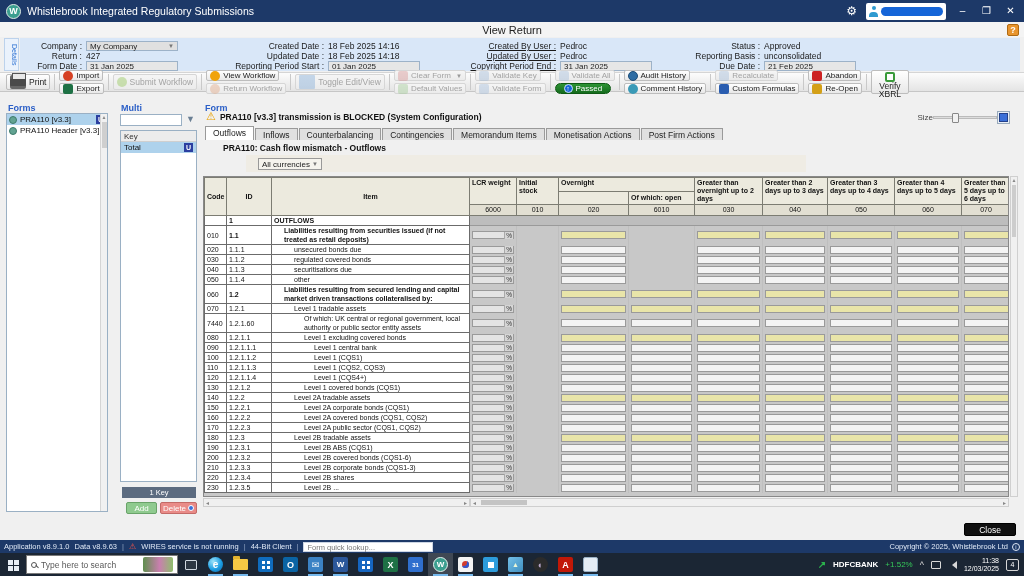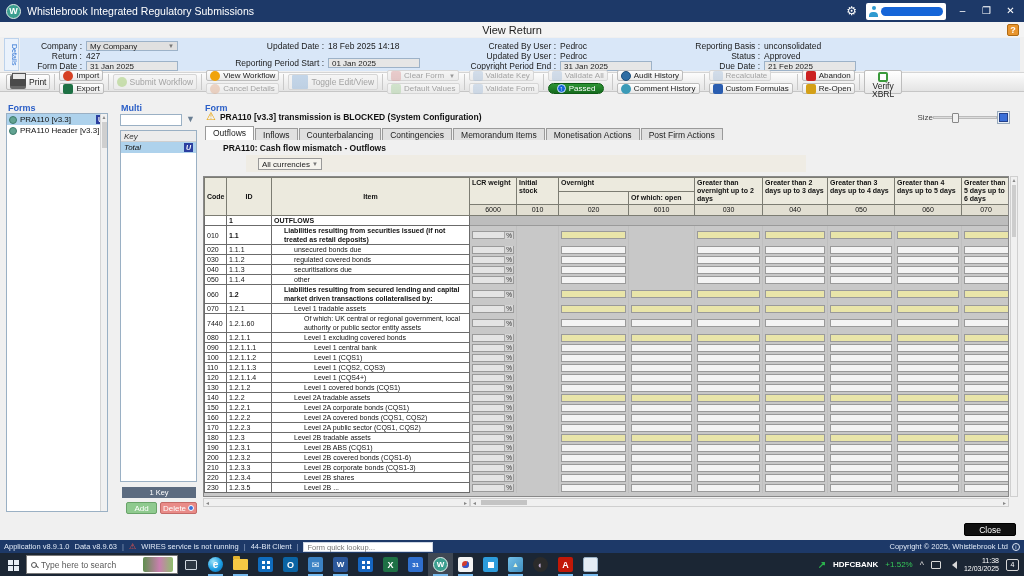--- a/index.html
+++ b/index.html
@@ -25,21 +25,21 @@
   .view-title { position:absolute; left:0; right:0; top:2px; text-align:center; font-size:11px; color:#222; }
   .help-icon { position:absolute; right:5px; top:2px; width:12px; height:12px; background:#e8952e; border:1px solid #b06a12; border-radius:2px; color:#fff; font-size:9px; font-weight:bold; text-align:center; line-height:11px; }
 
   
   .details-tab { position:absolute; top:38px; left:4px; width:15px; height:33px; background:#eaf2fc; border:1px solid #bcd2ec; color:#2a6fd1; font-size:7px; writing-mode:vertical-rl; text-align:center; }
   .details { position:absolute; top:38px; left:20px; right:4px; height:33px; background:#d9e7f8; display:flex; padding:2px 4px; }
   .dcol { display:flex; flex-direction:column; justify-content:space-between; padding:1px 0; }
   .dcol:nth-child(1){ width:178px; } .dcol:nth-child(2){ width:242px; } .dcol:nth-child(3){ width:228px; } .dcol:nth-child(4){ flex:1; }
   .drow { display:flex; align-items:center; height:10px; font-size:8.5px; color:#1a1a1a; }
   .dlabel { text-align:right; margin-right:4px; flex:none; }
-  .dcol:nth-child(1) .dlabel{ width:58px; } .dcol:nth-child(2) .dlabel{ width:122px; } .dcol:nth-child(3) .dlabel{ width:112px; } .dcol:nth-child(4) .dlabel{ width:88px; }
+  .dcol:nth-child(1) .dlabel{ width:58px; } .dcol:nth-child(2) .dlabel{ width:122px; } .dcol:nth-child(3) .dlabel{ width:112px;text-decoration:underline; } .dcol:nth-child(4) .dlabel{ width:88px; }
   .dval { font-size:8.5px; }
   .dinput { width:92px; height:10px; line-height:9px; background:#e6e6e6; border:1px solid #9db2c8; padding:0 3px; font-size:8px; color:#222; }
   .ddrop { display:flex; justify-content:space-between; align-items:center; background:#e0e0e0; }
   .dcaret { font-size:6px; color:#777; }
 
   
   .toolbar { position:absolute; top:72px; left:0; right:0; height:20px; background:linear-gradient(#fcfcfc,#e4e4e4); border-top:1px solid #d5d5d5; border-bottom:1px solid #c6c6c6; display:flex; align-items:stretch; padding:1px 2px; }
   .tgroup { display:flex; flex-direction:column; justify-content:center; align-items:flex-start; gap:2px; padding:0 4px; border-right:1px solid #c9c9c9; }
   .tgroup:last-child { border-right:none; }
   .tbtn { display:flex; align-items:center; gap:3px; font-size:8px; height:11px; padding:0 3px; border:1px solid #bdbdbd; border-radius:2px; background:linear-gradient(#ffffff,#e8e8e8); color:#222; white-space:nowrap; cursor:default; }
@@ -81,21 +81,21 @@
   .fitem.sel { background:#aed2ec; }
   .fcirc { width:8px; height:8px; border-radius:50%; background:#62a392; border:1px solid #3c7a6a; flex:none; }
   .ubadge { margin-left:auto; width:9px; height:9px; background:#2b3fa0; color:#fff; font-size:7px; font-weight:bold; text-align:center; line-height:9px; flex:none; }
   .fscroll { position:absolute; right:0; top:0; bottom:0; width:7px; background:#f1f1f1; border-left:1px solid #d5d5d5; font-size:5px; color:#888; text-align:center; }
   .fthumb { position:absolute; top:8px; left:1px; width:5px; height:26px; background:#cfcfcf; }
 
   
   .multi-filter { position:absolute; left:120px; top:114px; width:62px; height:12px; background:#fff; border:1px solid #9ab0c4; }
   .funnel { position:absolute; left:186px; top:114px; font-size:9px; color:#6a7f94; }
   .multi-list { position:absolute; left:120px; top:130px; width:77px; height:352px; background:#fff; border:1px solid #9ab0c4; }
-  .mrow { display:flex; align-items:center; height:11px; padding:0 3px; font-size:8px; color:#111;font-style:italic; }
+  .mrow { display:flex; align-items:center; height:11px; padding:0 3px; font-size:8px; color:#111; }
   .mrow.head { background:#ececec; border-bottom:1px solid #cfcfcf; color:#333; }
   .mrow.sel { background:#aed2ec; }
   .key-bar { position:absolute; left:122px; top:487px; width:74px; height:11px; background:#5c6b80; color:#fff; font-size:7.5px; text-align:center; line-height:11px; }
   .btn-add { position:absolute; left:126px; top:502px; width:31px; height:12px; background:#8fca8f; border:1px solid #69a369; color:#fff; font-size:8px; text-align:center; line-height:11px; border-radius:2px; }
   .btn-del { position:absolute; left:160px; top:502px; width:37px; height:12px; background:#e98b88; border:1px solid #c36a67; color:#fff; font-size:8px; text-align:center; line-height:11px; border-radius:2px; display:flex; align-items:center; justify-content:center; gap:2px; }
   .del-dot { width:6px; height:6px; border-radius:50%; background:#3a6fd8; border:1px solid #fff; }
 
   
   .warning-row { position:absolute; left:206px; top:111px; display:flex; align-items:center; gap:4px; }
   .warn-tri { color:#e8a000; font-size:11px; line-height:11px; }
@@ -240,20 +240,24 @@
           <span class="dlabel">Return :</span>
           <span class="dval">427</span>
         </div>
         <div class="drow">
           <span class="dlabel">Form Date :</span>
           <div class="dinput">31 Jan 2025</div>
         </div>
       </div>
       <div class="dcol">
         <div class="drow">
+          <span class="dlabel">Created Date :</span>
+          <span class="dval">18 Feb 2025 14:16</span>
+        </div>
+        <div class="drow">
           <span class="dlabel">Updated Date :</span>
           <span class="dval">18 Feb 2025 14:18</span>
         </div>
         <div class="drow">
           <span class="dlabel">Reporting Period Start :</span>
           <div class="dinput">01 Jan 2025</div>
         </div>
       </div>
       <div class="dcol">
         <div class="drow">
@@ -264,26 +268,26 @@
           <span class="dlabel">Updated By User :</span>
           <span class="dval">Pedroc</span>
         </div>
         <div class="drow">
           <span class="dlabel">Copyright Period End :</span>
           <div class="dinput">31 Jan 2025</div>
         </div>
       </div>
       <div class="dcol">
         <div class="drow">
+          <span class="dlabel">Status :</span>
+          <span class="dval">Approved</span>
+        </div>
+        <div class="drow">
           <span class="dlabel">Reporting Basis :</span>
           <span class="dval">unconsolidated</span>
-        </div>
-        <div class="drow">
-          <span class="dlabel">Status :</span>
-          <span class="dval">Approved</span>
         </div>
         <div class="drow">
           <span class="dlabel">Due Date :</span>
           <div class="dinput">21 Feb 2025</div>
         </div>
       </div>
     </div>
 
   <div class="toolbar" id="toolbar">
       <div class="tgroup">
@@ -308,21 +312,21 @@
           <span>Submit Workflow</span>
         </button>
       </div>
       <div class="tgroup">
         <button class="tbtn">
           <span class="ticon i-view-workflow"></span>
           <span>View Workflow</span>
         </button>
         <button class="tbtn disabled">
           <span class="ticon i-cancel-workflow"></span>
-          <span>Cancel Details</span>
+          <span>Return Workflow</span>
         </button>
       </div>
       <div class="tgroup">
         <button class="tbtn big disabled">
           <span class="ticon i-edit lg"></span>
           <span>Toggle Edit/View</span>
         </button>
       </div>
       <div class="tgroup">
         <button class="tbtn disabled">

